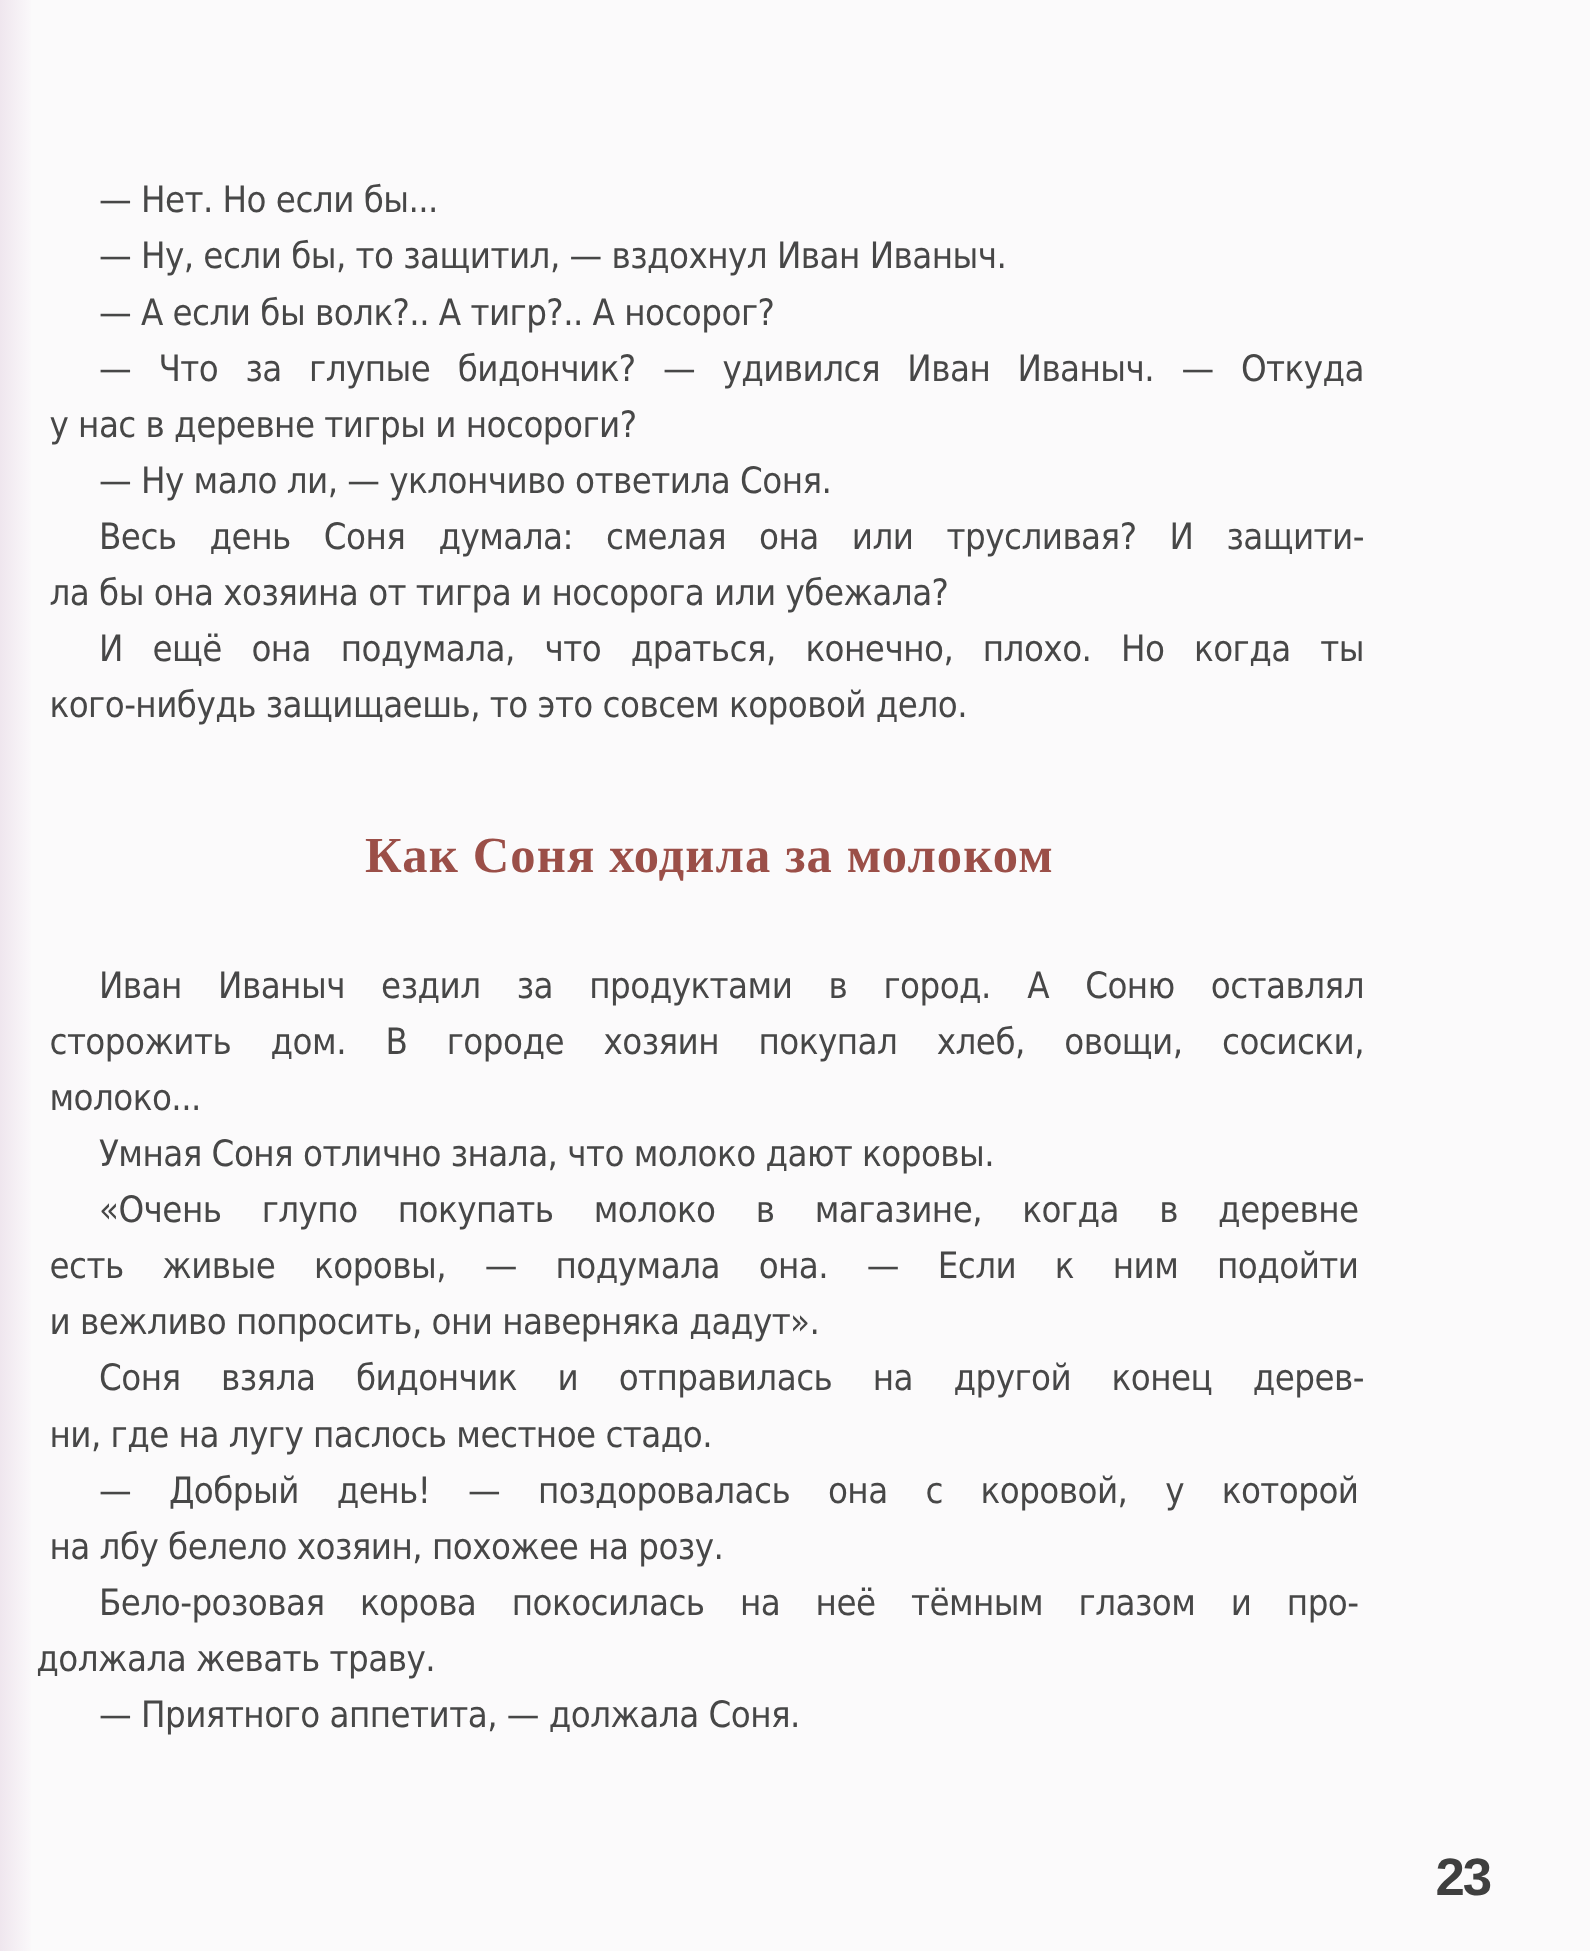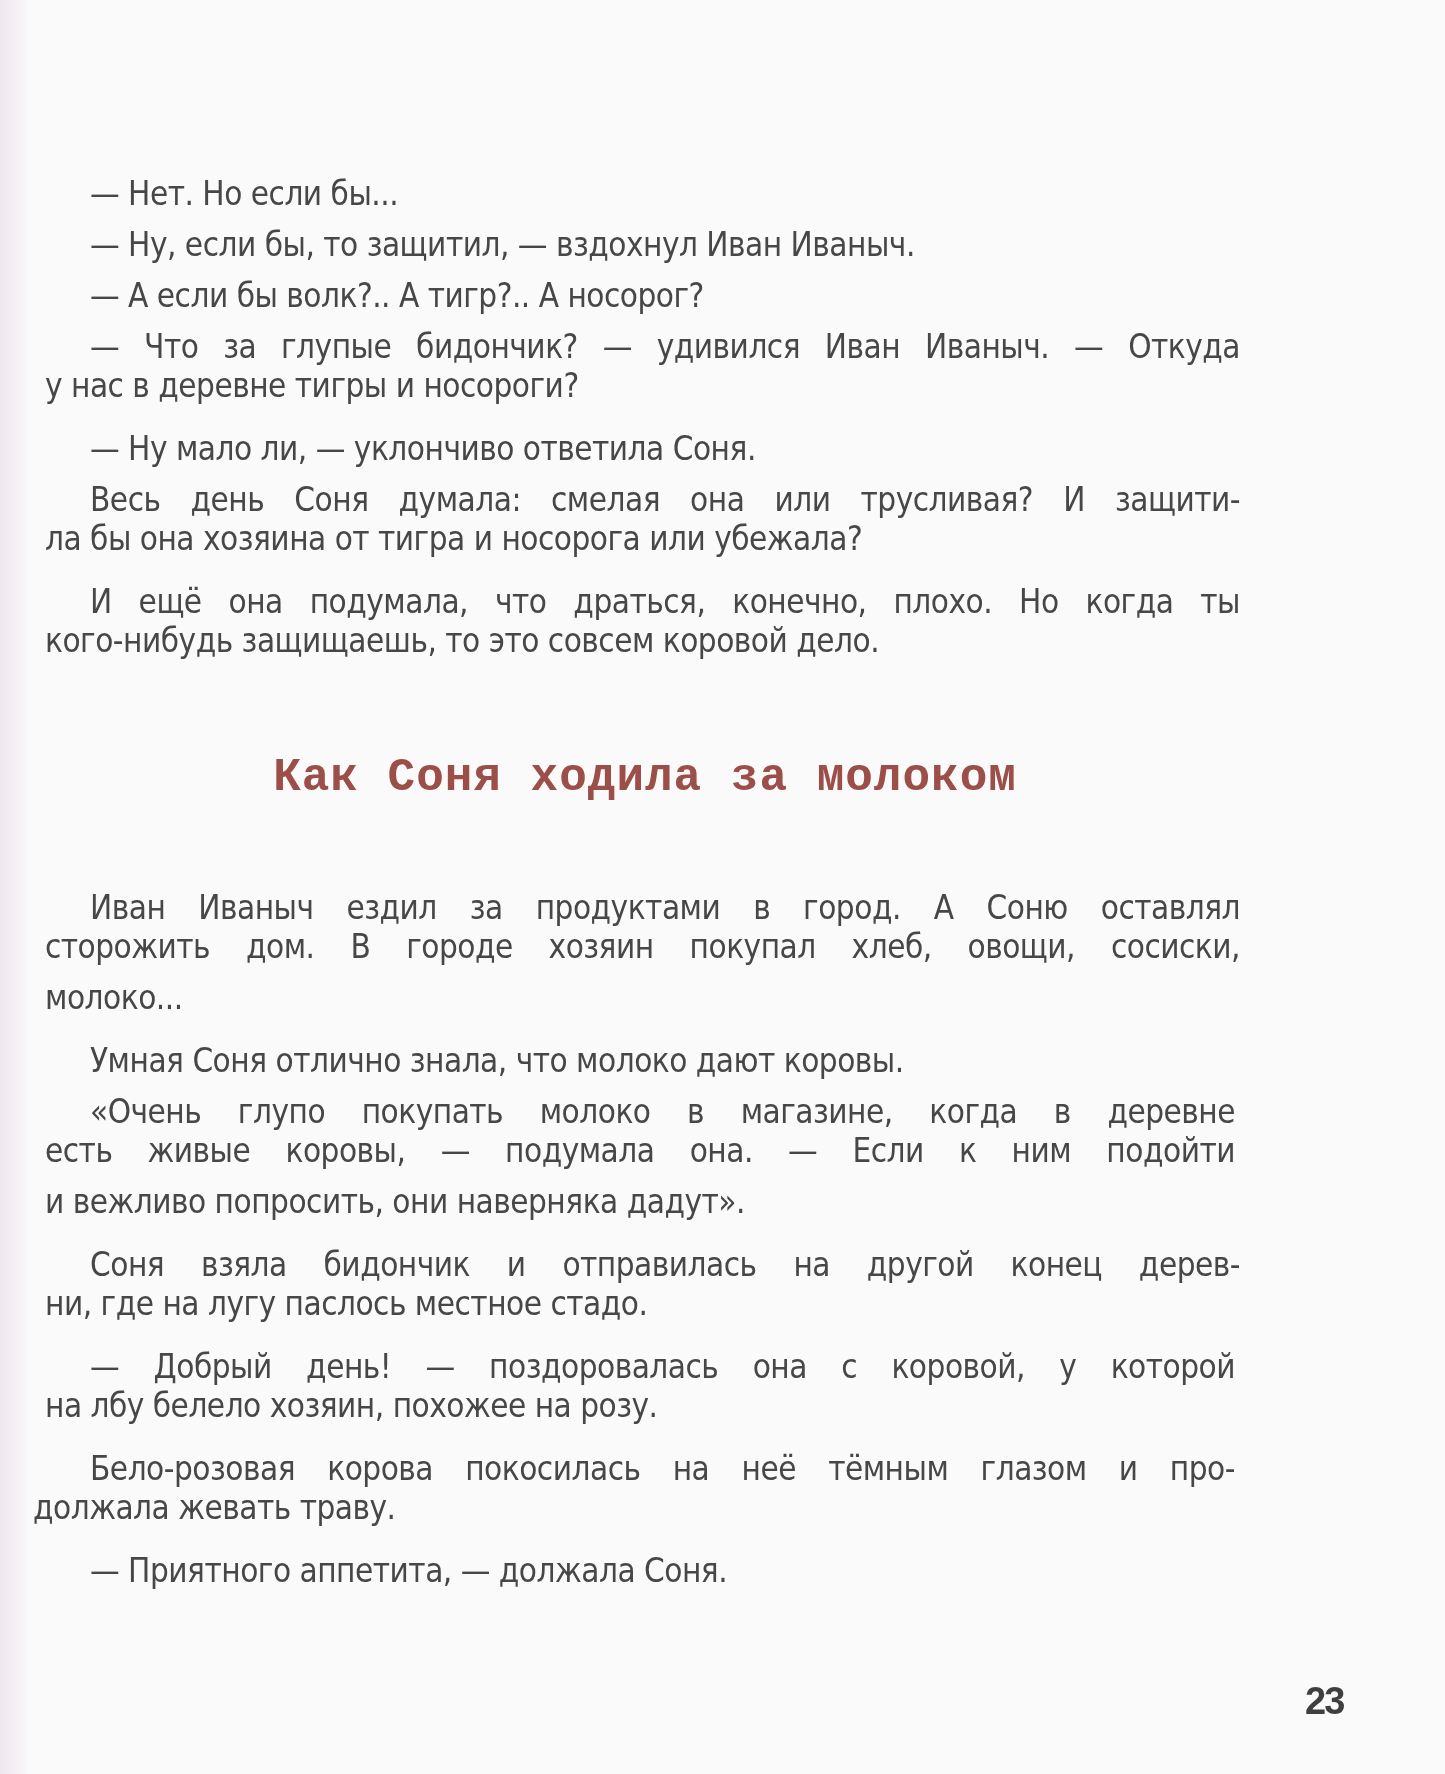--- a/index.html
+++ b/index.html
@@ -15,33 +15,33 @@
   }
   .page-text {
     position: absolute; left: 45px; width: 1195px;
   }
   .line {
     position: absolute; left: 0; white-space: nowrap;
     font-size: 33px; line-height: 40px;
     font-stretch: condensed; letter-spacing: -0.5px;
     transform-origin: left center;
   }
-  .line.indent { left: 45px; margin-top: 12px; }
+  .line.indent { left: 45px; }
   .line.just { text-align: justify; text-align-last: justify; }
   .title {
     position: absolute; left: 210px; top: 748px; width: 870px;
     text-align: center;
-    font-family: Liberation Mono, monospace; font-weight: bold;
+    font-family: Liberation Serif, serif; font-weight: bold;
     font-size: 46px; line-height: 60px; color: #9b4f48;
     letter-spacing: 1px;
   }
   .page-number {
     position: absolute; left: 1305px; top: 1680px;
     font-family: "Liberation Sans", sans-serif; font-weight: bold;
-    font-size: 38px; color: #3f3f3f; letter-spacing: -2px;
+    font-size: 48px; color: #3f3f3f; letter-spacing: -2px;
   }
 </style>
 </head>
 <body>
 
 <div class="spine"></div>
 
 <div class="page-text">
   <div class="line indent" style="top:162px">— Нет. Но если бы...</div>
   <div class="line indent" style="top:213px">— Ну, если бы, то защитил, — вздохнул Иван Иваныч.</div>

